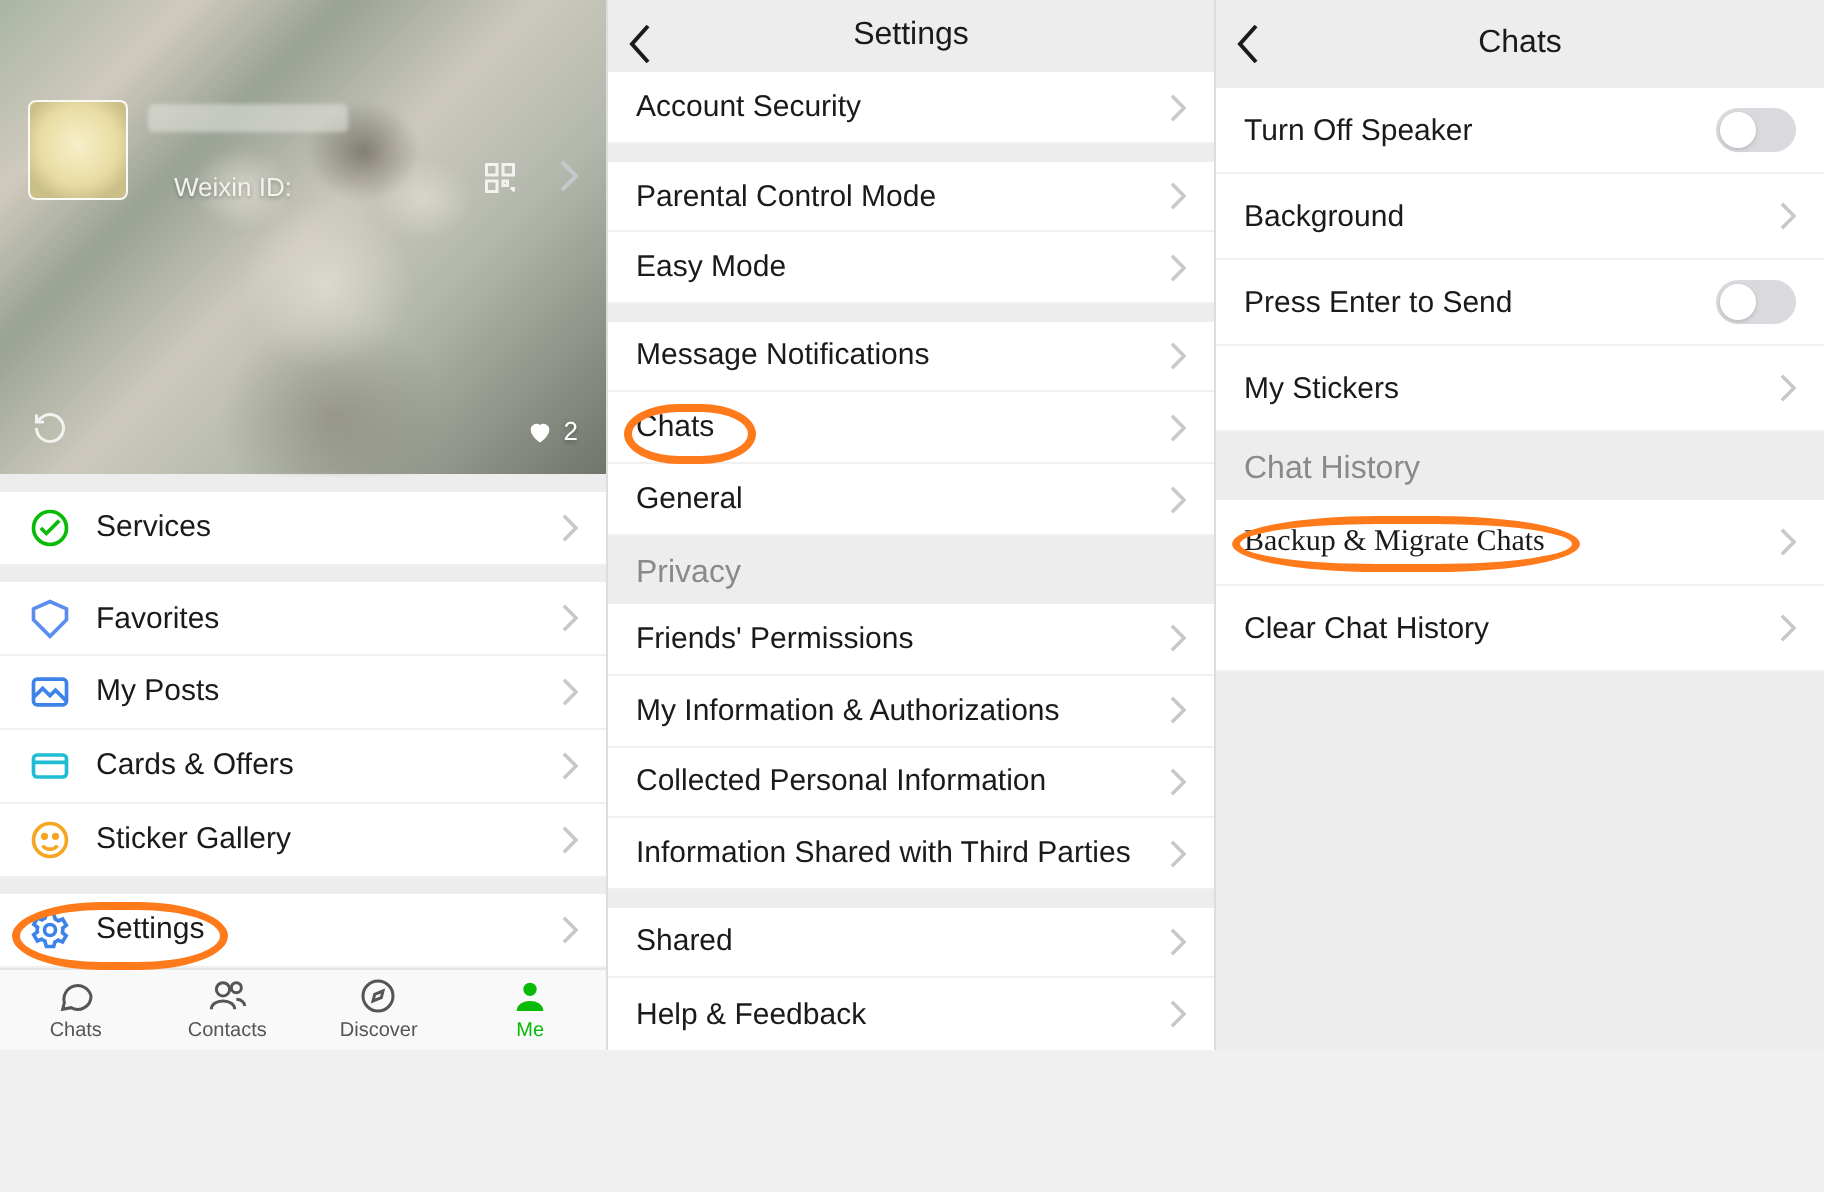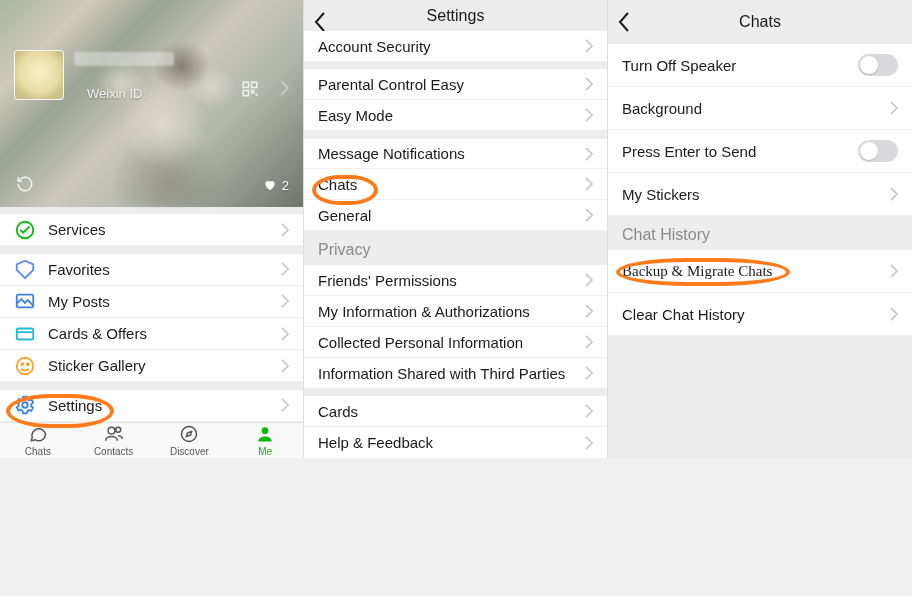--- a/index.html
+++ b/index.html
@@ -7,21 +7,21 @@
     font-family: -apple-system, "Helvetica Neue", Arial, sans-serif;
     background: #f0f0f0;
     width: 912px;
     height: 596px;
     display: flex;
     overflow: hidden;
     font-size: 14px;
     color: #1a1a1a;
   }
   .screen {
-    height: 458px;
+    height: 525px;
     background: #fff;
     position: relative;
     overflow: hidden;
     display: flex;
     flex-direction: column;
   }
   .screen1 { width: 303px; }
   .screen2 { width: 304px; border-left: 1px solid #ddd; }
   .screen3 { width: 305px; border-left: 1px solid #ddd; }
 
@@ -353,21 +353,21 @@
   <div class="row">
     <span class="label">Account Security</span>
     <span class="chev">
         <svg viewBox="0 0 9 16">
           <polyline class="svg-chev-right" points="1,1 8,8 1,15"></polyline>
         </svg>
       </span>
   </div>
   <div class="gap"></div>
   <div class="row">
-    <span class="label">Parental Control Easy</span>
+    <span class="label">Parental Control Mode</span>
     <span class="chev">
         <svg viewBox="0 0 9 16">
           <polyline class="svg-chev-right" points="1,1 8,8 1,15"></polyline>
         </svg>
       </span>
   </div>
   <div class="row">
     <span class="label">Easy Mode</span>
     <span class="chev">
         <svg viewBox="0 0 9 16">
@@ -431,21 +431,21 @@
   <div class="row">
     <span class="label">Information Shared with Third Parties</span>
     <span class="chev">
         <svg viewBox="0 0 9 16">
           <polyline class="svg-chev-right" points="1,1 8,8 1,15"></polyline>
         </svg>
       </span>
   </div>
   <div class="gap"></div>
   <div class="row">
-    <span class="label">Cards</span>
+    <span class="label">Shared</span>
     <span class="chev">
         <svg viewBox="0 0 9 16">
           <polyline class="svg-chev-right" points="1,1 8,8 1,15"></polyline>
         </svg>
       </span>
   </div>
   <div class="row">
     <span class="label">Help &amp; Feedback</span>
     <span class="chev">
         <svg viewBox="0 0 9 16">

